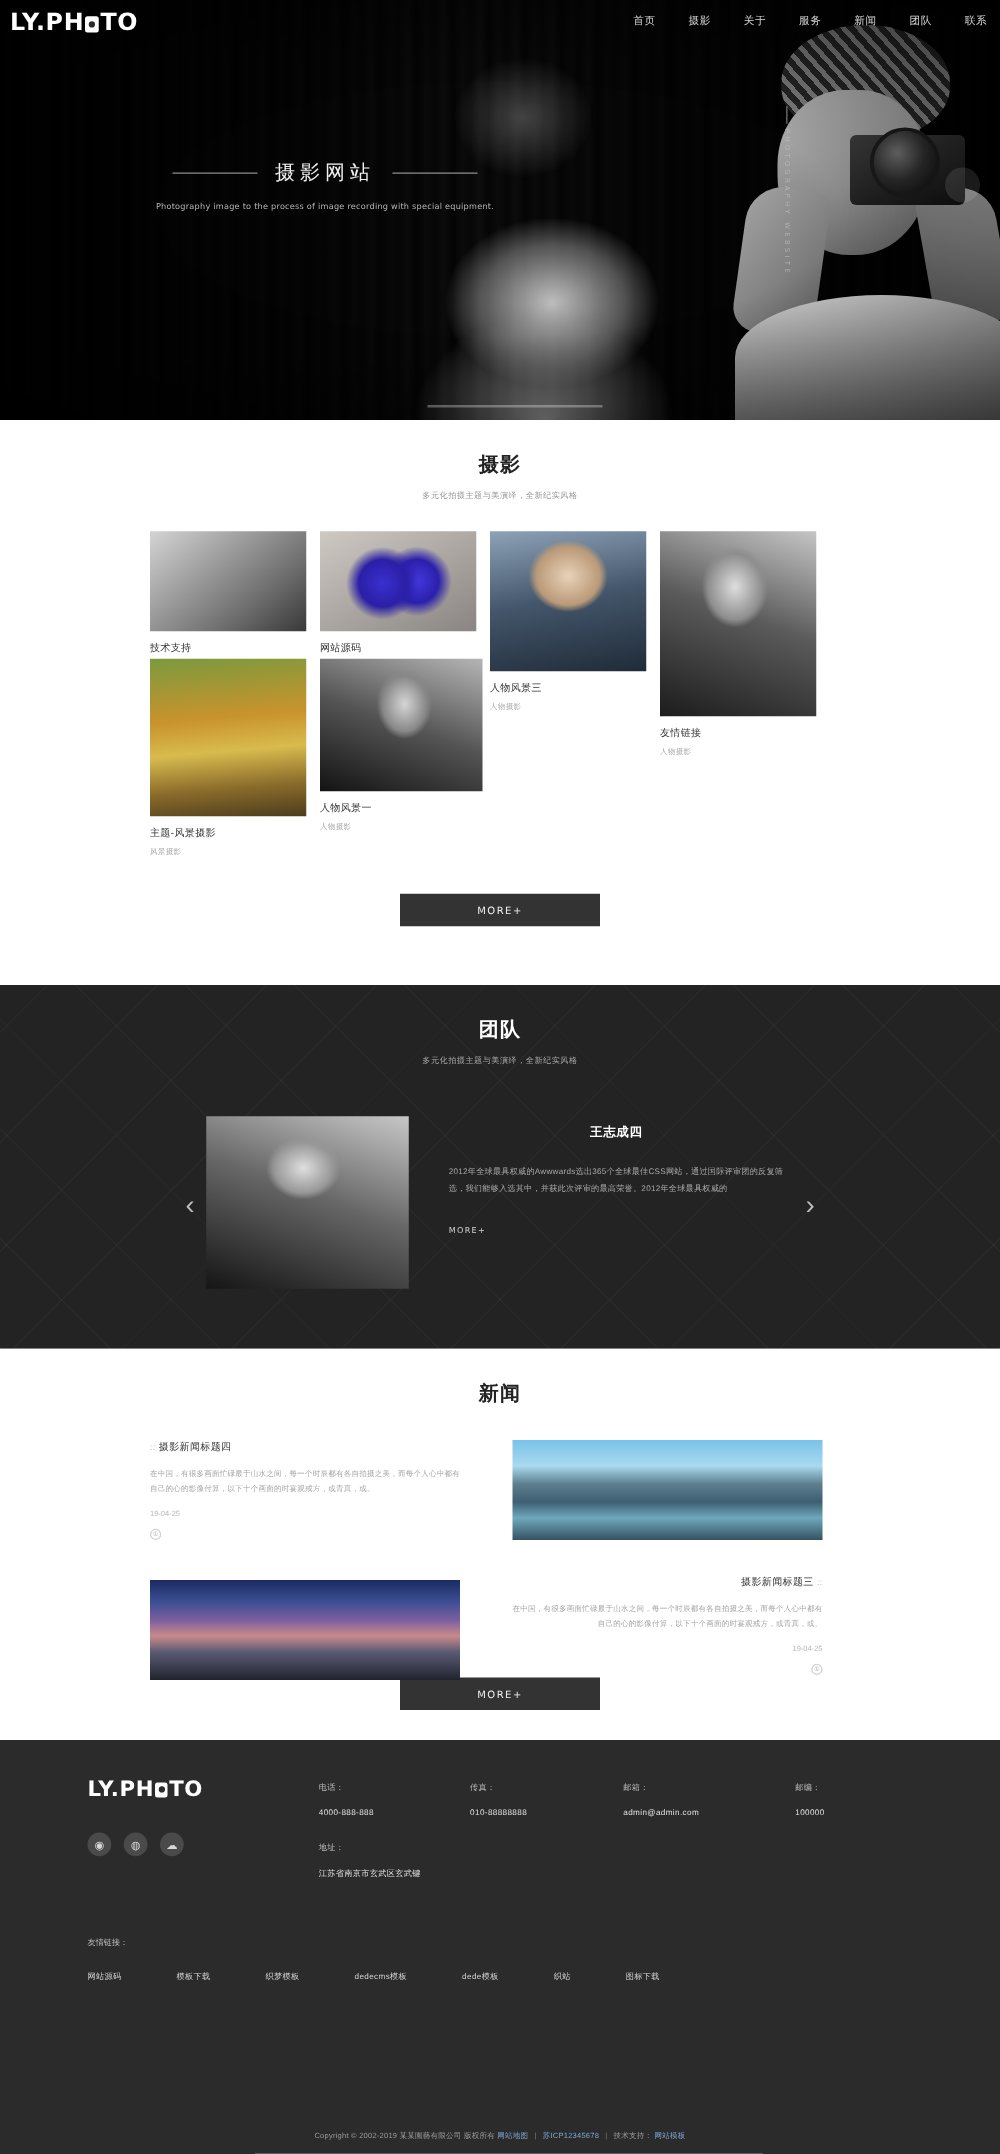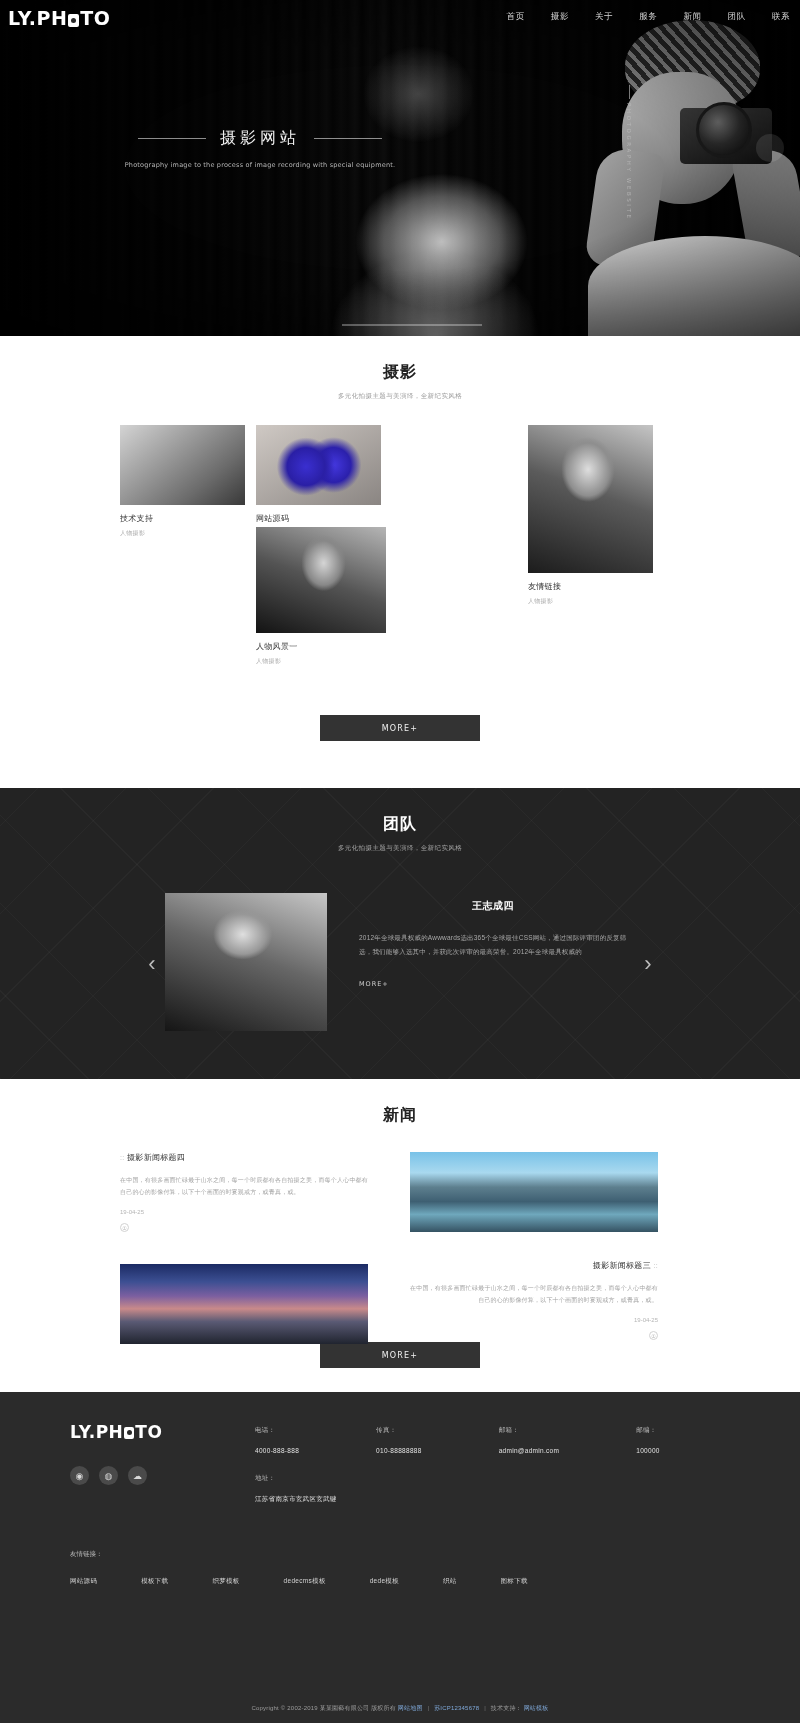--- a/index.html
+++ b/index.html
@@ -287,24 +287,34 @@
     <div class="card c1">
       <div class="thumb"></div>
       <div class="cap">技术支持</div>
       <div class="tag">人物摄影</div>
     </div>
     <div class="card c2">
       <div class="thumb"></div>
       <div class="cap">网站源码</div>
       <div class="tag">人物摄影</div>
     </div>
+    <div class="card c3">
+      <div class="thumb"></div>
+      <div class="cap">人物风景三</div>
+      <div class="tag">人物摄影</div>
+    </div>
     <div class="card c4">
       <div class="thumb"></div>
       <div class="cap">友情链接</div>
       <div class="tag">人物摄影</div>
+    </div>
+    <div class="card c5">
+      <div class="thumb"></div>
+      <div class="cap">主题-风景摄影</div>
+      <div class="tag">风景摄影</div>
     </div>
     <div class="card c6">
       <div class="thumb"></div>
       <div class="cap">人物风景一</div>
       <div class="tag">人物摄影</div>
     </div>
   </div>
 
   <button class="more-btn">MORE+</button>
 </div>

